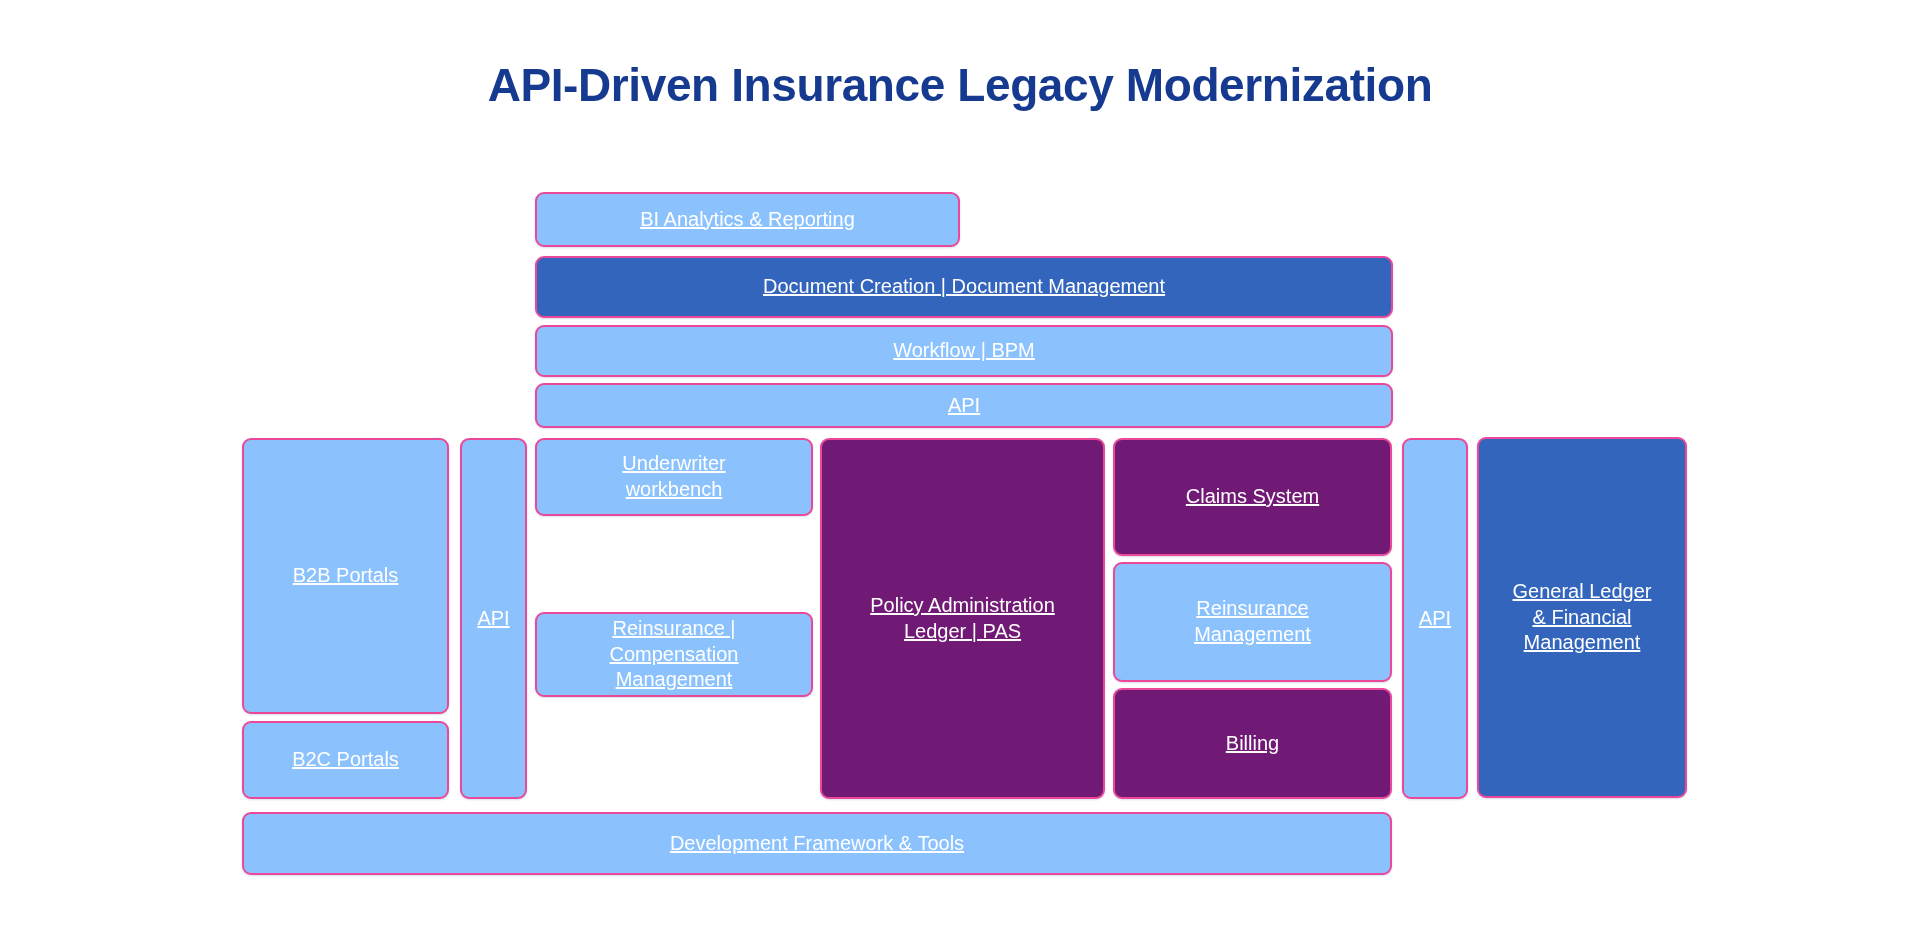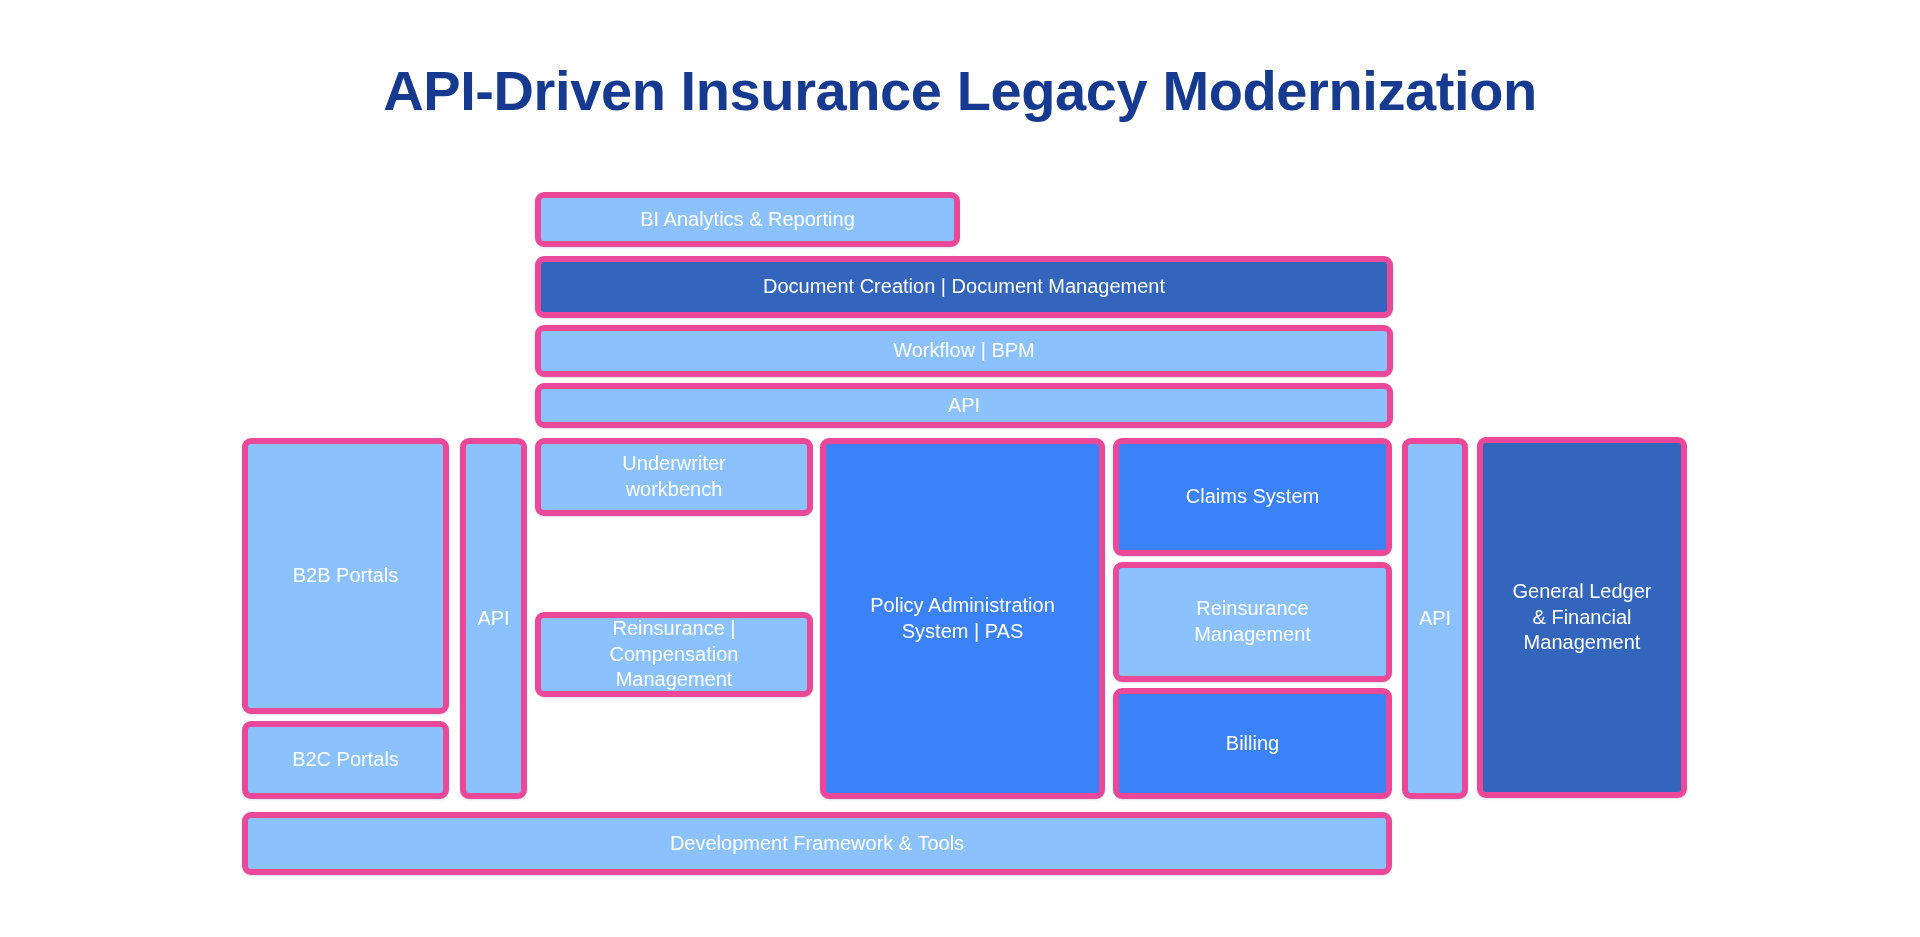--- a/index.html
+++ b/index.html
@@ -7,43 +7,44 @@
     width:1920px;height:937px;
     background:#ffffff;
     font-family:"Liberation Sans", sans-serif;
     overflow:hidden;
   }
   #stage{position:relative;width:1920px;height:937px;}
 
   .title{
     position:absolute;left:0;top:58px;width:1920px;
     text-align:center;
-    font-size:56px;font-weight:bold;
+    font-size:46px;font-weight:bold;
     letter-spacing:-0.4px;
     color:#163a8f;
     white-space:nowrap;
   }
 
   .box{
     position:absolute;
     box-sizing:border-box;
     border-radius:9px;
     background:#8bc2fd;
     color:#ffffff;
     display:flex;
     align-items:center;
     justify-content:center;
     text-align:center;
     font-size:20px;
     line-height:1.28;
     padding:4px 8px;
-    border:6px solid #ec4899;
+    border:2px solid #ec4899;
     box-shadow:0 1px 2px rgba(120,150,190,0.30);
+    text-decoration:underline;
   }
-  .box.light{background:#3b82f6;}
+  .box.light{background:#701a75;}
   .box.dark{background:#3365bd;}
   .box .lbl{display:block;white-space:pre-line;}
 
   .box.api-vert{font-size:20px;}
 </style>
 </head>
 <body>
 
 <div id="stage">
 
@@ -86,21 +87,21 @@
 
   <div class="box" style="left:535px;top:612px;width:278px;height:85px;">
     <span class="lbl">Reinsurance |
 Compensation
 Management</span>
   </div>
 
 
   <div class="box light" style="left:820px;top:438px;width:285px;height:361px;">
     <span class="lbl">Policy Administration
-System | PAS</span>
+Ledger | PAS</span>
   </div>
 
   <div class="box light" style="left:1113px;top:438px;width:279px;height:118px;">
     <span class="lbl">Claims System</span>
   </div>
 
   <div class="box" style="left:1113px;top:562px;width:279px;height:120px;">
     <span class="lbl">Reinsurance
 Management</span>
   </div>

